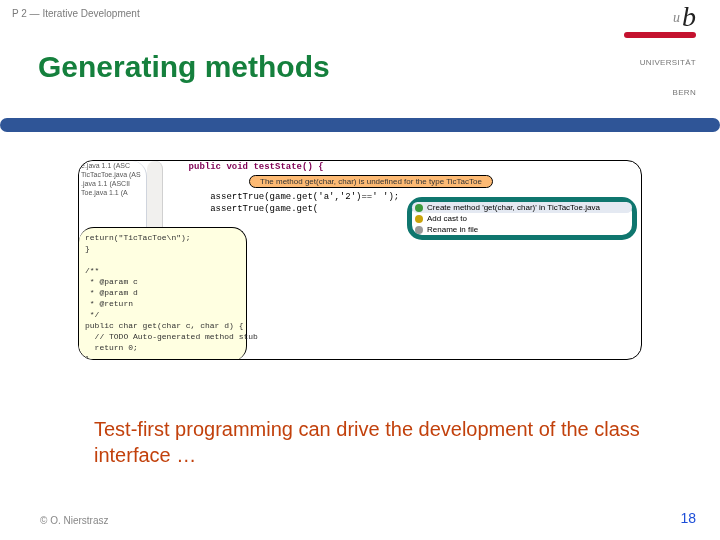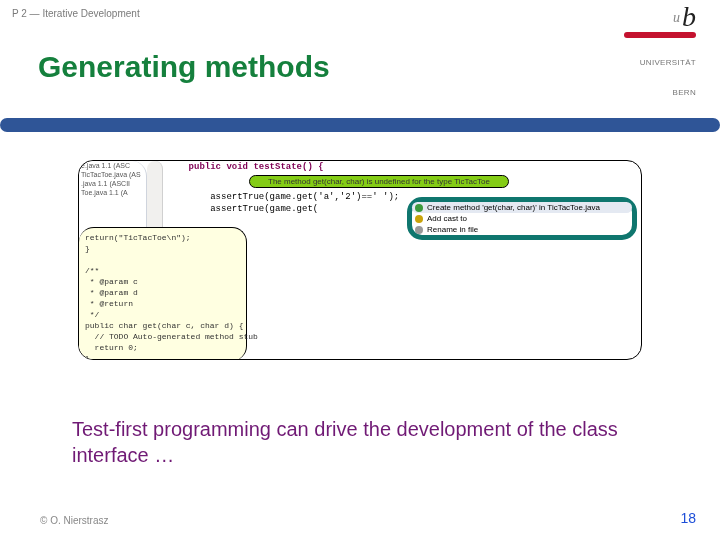--- a/index.html
+++ b/index.html
@@ -15,30 +15,30 @@
   .logo .uni-red { width: 72px; height: 6px; background:#c4122f; margin-top:2px; margin-left:auto;}
   .logo .uni-text { font-size: 8px; color: #777; text-align: right; line-height: 10px; margin-top:20px; letter-spacing:.3px;}
   .blue-strip { position: absolute; left: 0; top: 118px; width: 720px; height: 14px; background: #2f5597; }
   .ide-shot { position: absolute; left: 78px; top: 160px; width: 564px; height: 200px; border: 1px solid #000; background: #fff; overflow: hidden; }
   .ide-shot .left-rail { position:absolute; left:0; top:0; width:68px; height:100%; background:#fff; border-right:1px solid #cfd4dd; }
   .ide-shot .left-rail .file { font-size:7px; color:#555; padding:1px 2px; white-space:nowrap; overflow:hidden;}
   .ide-shot .gutter { position:absolute; left:68px; top:0; width:16px; height:100%; background:#f1f0ee; border-right:1px solid #d0d0d0; }
   .ide-shot .code-area { position:absolute; left:84px; top:0; right:0; height:100%; }
   .code-line { font-family: "Courier New", monospace; font-size: 9px; line-height: 12px; white-space: pre; padding-left: 4px;}
   .kw { color:#7f0055; font-weight:bold;}
-  .err-box { position:absolute; left:86px; top:14px; background:#84cc16; border:1px solid #000; font-size:8px; padding:1px 18px; color:#333;}
+  .err-box { position:absolute; left:86px; top:14px; background:#fdba74; border:1px solid #000; font-size:8px; padding:1px 10px; color:#333;}
   .quickfix { position:absolute; right:4px; top:36px; width:230px; background:#fff; border:5px solid #0f766e; font-size:8px;}
   .quickfix .qf-row { display:flex; align-items:center; gap:4px; padding:1px 3px;}
   .quickfix .qf-row.sel { background:#e4e9f2;}
   .bullet { width:8px; height:8px; border-radius:50%; display:inline-block;}
   .bullet.green { background:#3c9a3c;}
   .bullet.yellow { background:#c9a30a;}
   .bullet.grey { background:#999;}
   .tooltip-pane { position:absolute; left:0; top:66px; width:168px; height:134px; background:#ffffe1; border:1px solid #000; border-left:none; border-bottom:none; font-family:"Courier New",monospace; font-size:8px; color:#333; padding:4px 6px; line-height:11px; white-space:pre;}
-  .body-text { position: absolute; left: 72px; top: 416px; width: 560px; font-size: 20px; color: #701a75; line-height: 26px;}
+  .body-text { position: absolute; left: 94px; top: 416px; width: 560px; font-size: 20px; color: #c2410c; line-height: 26px;}
   .footer-left { position:absolute; left:40px; bottom:14px; font-size:10px; color:#888;}
   .footer-right { position:absolute; right:24px; bottom:14px; font-size:14px; color:#1d4ed8;}
 </style>
 </head>
 <body>
 
 <div class="slide">
 
   <div class="header-area">
     <div class="crumb">P 2 — Iterative Development</div>

